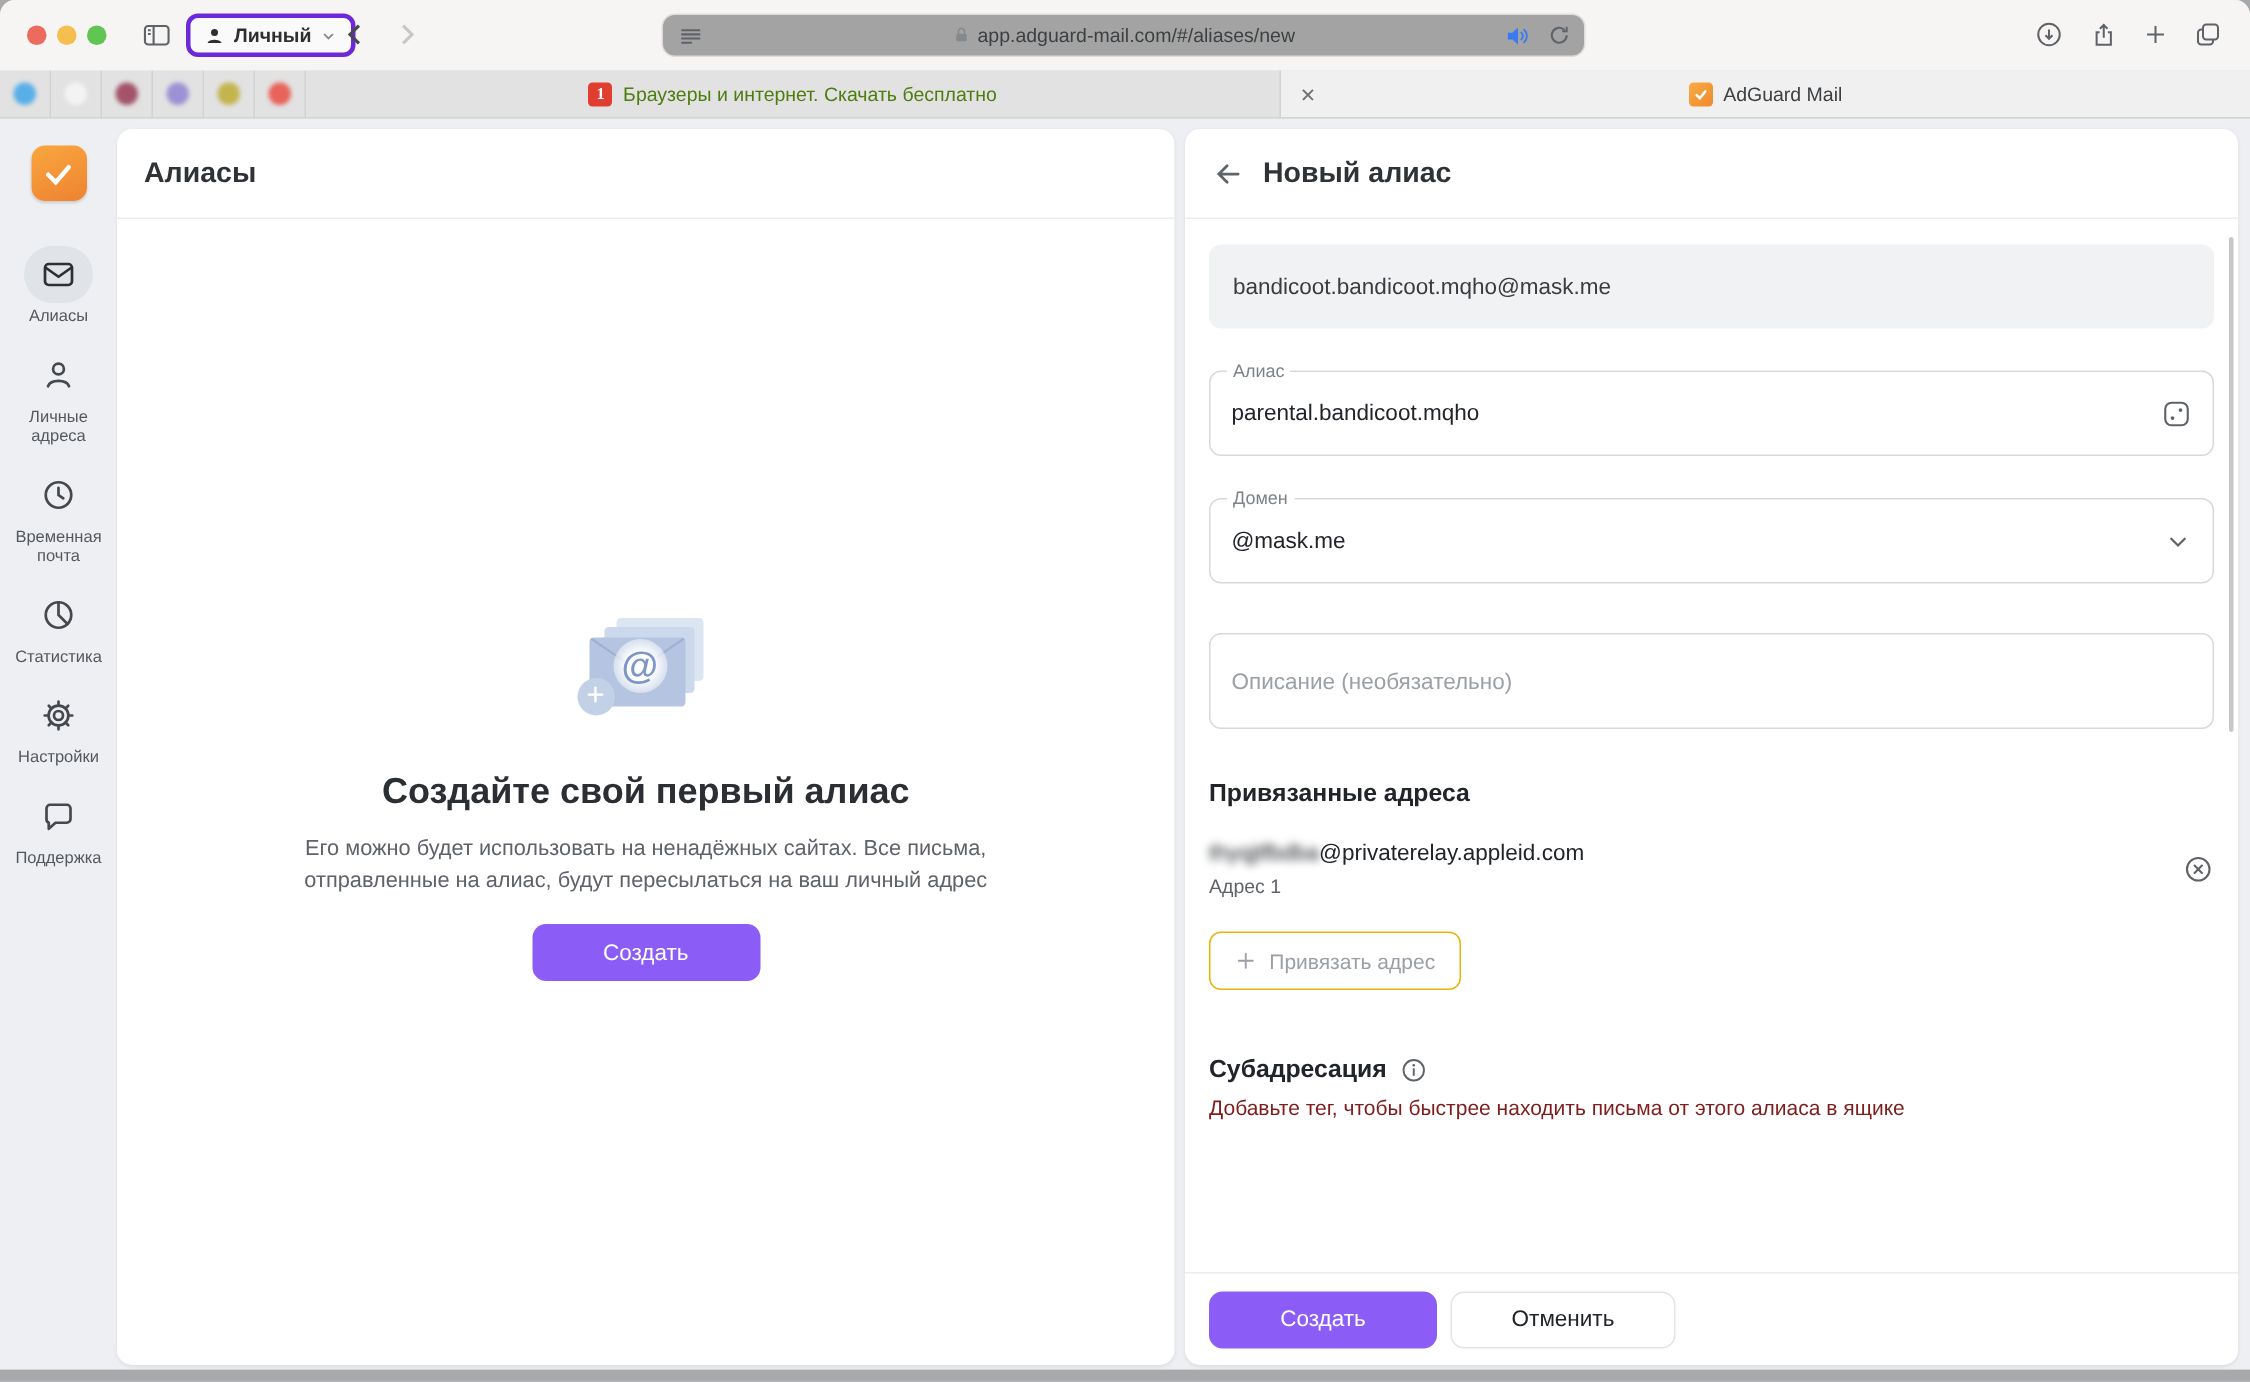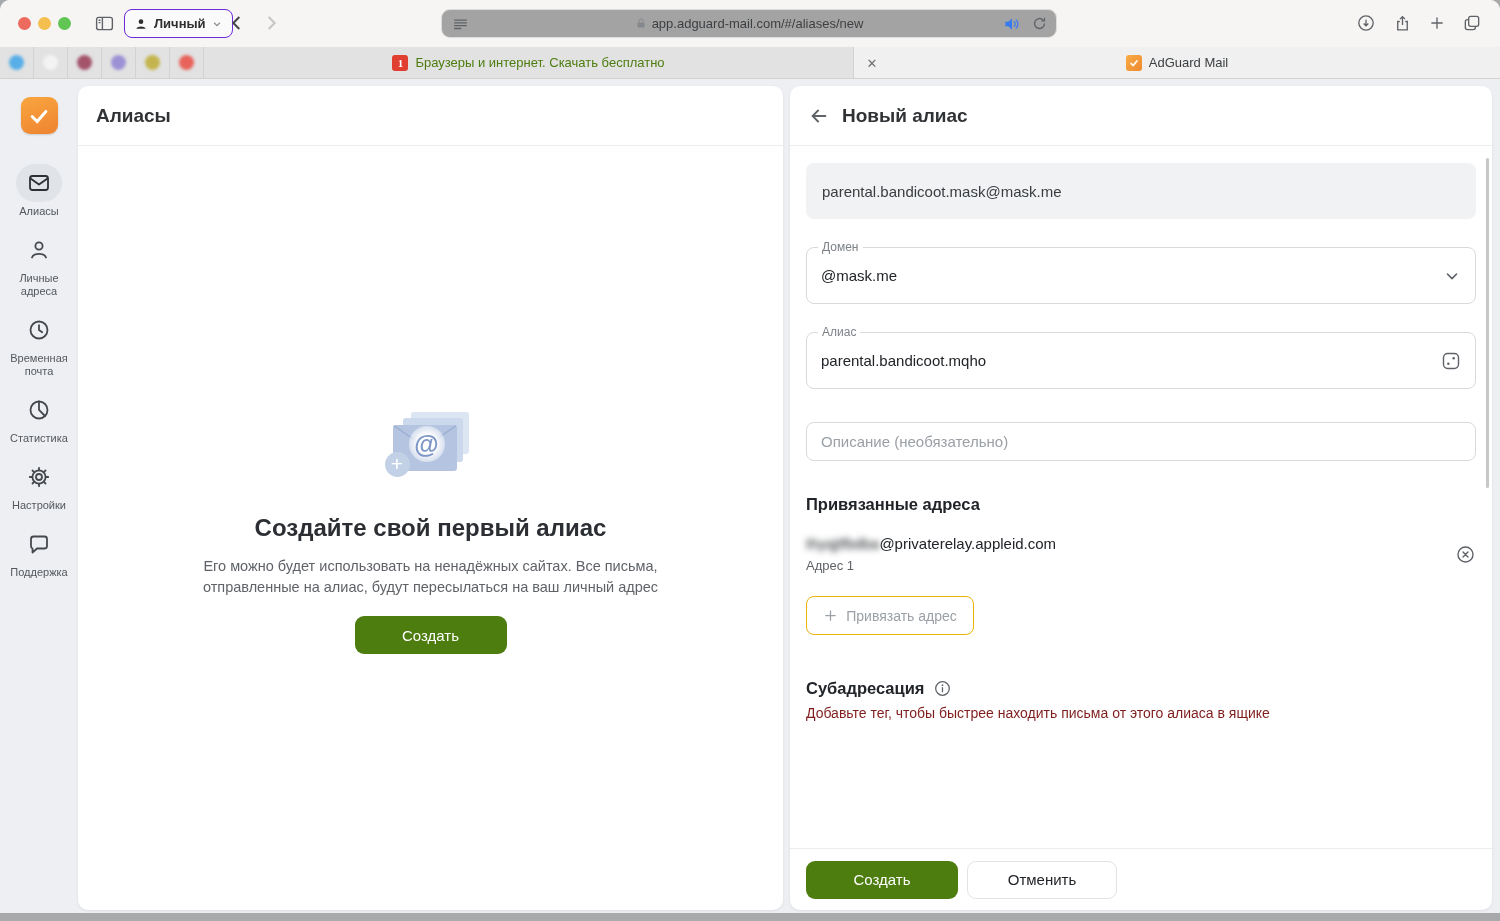--- a/index.html
+++ b/index.html
@@ -9,21 +9,21 @@
   .window { position:absolute; left:0; top:0; width:1500px; height:913px;
             border-radius:10px 10px 0 0; overflow:hidden; background:#edeff2; }
 
   
   .chrome { position:absolute; left:0; top:0; width:1500px; height:47px; background:#f6f5f4; }
   .traffic { position:absolute; top:17px; width:13px; height:13px; border-radius:50%; }
   .t-red   { left:18px;  background:#ec6a5e; }
   .t-yellow{ left:38px;  background:#f4bf4f; }
   .t-green { left:58px;  background:#61c554; }
   .chrome-btn { position:absolute; top:10px; width:28px; height:26px; display:flex; align-items:center; justify-content:center; border-radius:6px; }
-  .profile-pill { position:absolute; left:124px; top:9px; height:29px; padding:0 10px 0 9px; border:1px solid #6d28d9; border-radius:8px; background:#fbfafa; display:flex; align-items:center; gap:6px; }
+  .profile-pill { position:absolute; left:124px; top:9px; height:29px; padding:0 10px 0 9px; border:3px solid #6d28d9; border-radius:8px; background:#fbfafa; display:flex; align-items:center; gap:6px; }
   .profile-pill .plabel { font-size:13px; font-weight:bold; color:#2e2f31; }
   .urlbar { position:absolute; left:441px; top:9px; width:616px; height:29px; background:#a3a3a3; border:1px solid #dddcdb; border-radius:9px; display:flex; align-items:center; }
   .url-center { position:absolute; left:0; right:0; display:flex; align-items:center; justify-content:center; gap:5px; font-size:13px; color:#3d4043; }
   .url-left { position:absolute; left:9px; top:5px; }
   .url-right { position:absolute; right:8px; top:5px; display:flex; gap:10px; }
   .nav-arrows { position:absolute; top:12px; }
 
   
   .tabbar { position:absolute; left:0; top:47px; width:1500px; height:32px; background:#e2e2e2; display:flex; border-bottom:1px solid #d2d2d2; }
   .pintab { width:34px; height:100%; display:flex; align-items:center; justify-content:center; border-right:1px solid rgba(0,0,0,0.07); }
@@ -61,32 +61,32 @@
   .env { position:absolute; border-radius:3px; }
   .env-b2 { left:26px; top:0;  width:58px; height:42px; background:#dce5f2; }
   .env-b1 { left:18px; top:6px; width:60px; height:44px; background:#ccd8eb; }
   .env-f  { left:8px;  top:13px; width:64px; height:46px; background:#b5c5e1; overflow:hidden; }
   .env-f svg { position:absolute; left:0; top:0; }
   .at-circle { position:absolute; left:24px; top:14px; width:36px; height:36px; border-radius:50%; background:radial-gradient(circle,#ffffff 35%,rgba(255,255,255,0)); display:flex; align-items:center; justify-content:center; font-size:25px; color:#7e97c6; font-weight:bold; }
   .plus-badge { position:absolute; left:0px; top:40px; width:25px; height:25px; border-radius:50%; background:#c3d1e6; color:#ffffff; font-size:21px; line-height:23px; text-align:center; }
   .empty-h { margin-top:36px; font-size:24px; font-weight:bold; color:#2b2e32; }
   .empty-p { margin-top:14px; width:492px; text-align:center; font-size:14.5px; line-height:21px; color:#5f6368; }
   .btn { border:none; border-radius:9px; font-family:"Liberation Sans",sans-serif; cursor:pointer; }
-  .btn-primary { background:#4d7c0f; color:#ffffff; font-size:15px; }
+  .btn-primary { background:#8b5cf6; color:#ffffff; font-size:15px; }
   .empty-btn { margin-top:18px; width:152px; height:38px; }
 
   
   .panel-head { gap:12px; }
   .form { padding:0 16px; }
   .addr-box { margin-top:17px; height:56px; background:#f0f2f4; border-radius:8px; display:flex; align-items:center; padding:0 16px; font-size:15px; color:#3a3d40; }
   .field { position:relative; margin-top:28px; height:57px; border:1px solid #d7d9dd; border-radius:8px; display:flex; align-items:center; padding:0 14px; }
   .field-label { position:absolute; top:-8px; left:11px; background:#ffffff; padding:0 4px; font-size:12px; color:#7d8288; }
   .field-value { font-size:15px; color:#212428; flex:1; }
   .field-value.placeholder { color:#9aa0a6; }
-  .field-plain { margin-top:33px; height:39px; }
+  .field-plain { margin-top:33px; height:64px; }
   .field-ic { color:#5f6368; display:flex; }
   .sect-h { margin-top:34px; font-size:16.5px; font-weight:bold; color:#212428; display:flex; align-items:center; gap:9px; }
   .addr-row { margin-top:21px; display:flex; align-items:center; justify-content:space-between; }
   .addr-email { font-size:15px; color:#212428; }
   .addr-email .masked { filter:blur(3px); }
   .addr-name { margin-top:6px; font-size:13px; color:#5f6368; }
   .remove-btn { width:22px; height:22px; color:#5f6368; display:flex; align-items:center; justify-content:center; cursor:pointer; }
   .link-btn { margin-top:23px; width:168px; height:39px; background:#ffffff; border:1px solid #eab308; border-radius:8px; color:#9aa0a6; font-size:14px; display:flex; align-items:center; justify-content:center; gap:8px; cursor:pointer; }
   .sub-p { margin-top:7px; font-size:14px; color:#7f1d1d; }
   .panel-foot { position:absolute; left:0; right:0; bottom:0; height:62px; border-top:1px solid #ececec; display:flex; align-items:center; padding:0 16px; gap:9px; }
@@ -318,44 +318,44 @@
 
     <div class="card card-right">
       <div class="card-head panel-head">
         <svg class="ic" width="22" height="22" viewBox="0 0 24 24" fill="none" stroke="#5f6368" stroke-width="2" stroke-linecap="round">
               <path d="M19 12H5.5M11 6l-6 6 6 6"></path>
             </svg>
         <div class="card-title">Новый алиас</div>
       </div>
 
       <div class="form">
-        <div class="addr-box">parental.bandicoot.mask@mask.me</div>
-
-        <div class="field">
-          <span class="field-label">Домен</span>
-          <span class="field-value">@mask.me</span>
-          <span class="field-ic">
-            <svg class="ic" width="18" height="18" viewBox="0 0 24 24" fill="none" stroke="currentColor" stroke-width="2" stroke-linecap="round">
-                  <path d="M6 9.5l6 6 6-6"></path>
-                </svg>
-          </span>
-        </div>
+        <div class="addr-box">bandicoot.bandicoot.mqho@mask.me</div>
 
         <div class="field">
           <span class="field-label">Алиас</span>
           <span class="field-value">parental.bandicoot.mqho</span>
           <span class="field-ic">
             <svg class="ic" width="20" height="20" viewBox="0 0 24 24" fill="none" stroke="currentColor" stroke-width="1.7">
               <rect x="3" y="3" width="18" height="18" rx="5"></rect>
                   <circle cx="15.2" cy="8.8" r="1.5" fill="currentColor" stroke="none"></circle>
                   <circle cx="8.8" cy="15.2" r="1.5" fill="currentColor" stroke="none"></circle>
             </svg>
           </span>
         </div>
 
+        <div class="field">
+          <span class="field-label">Домен</span>
+          <span class="field-value">@mask.me</span>
+          <span class="field-ic">
+            <svg class="ic" width="18" height="18" viewBox="0 0 24 24" fill="none" stroke="currentColor" stroke-width="2" stroke-linecap="round">
+                  <path d="M6 9.5l6 6 6-6"></path>
+                </svg>
+          </span>
+        </div>
+
 
         <div class="field field-plain">
           <span class="field-value placeholder">Описание (необязательно)</span>
         </div>
 
         <div class="sect-h">Привязанные адреса</div>
 
         <div class="addr-row">
           <div>
             <div class="addr-email"><span class="masked">thyqjtfbdba</span><span>@privaterelay.appleid.com</span></div>

